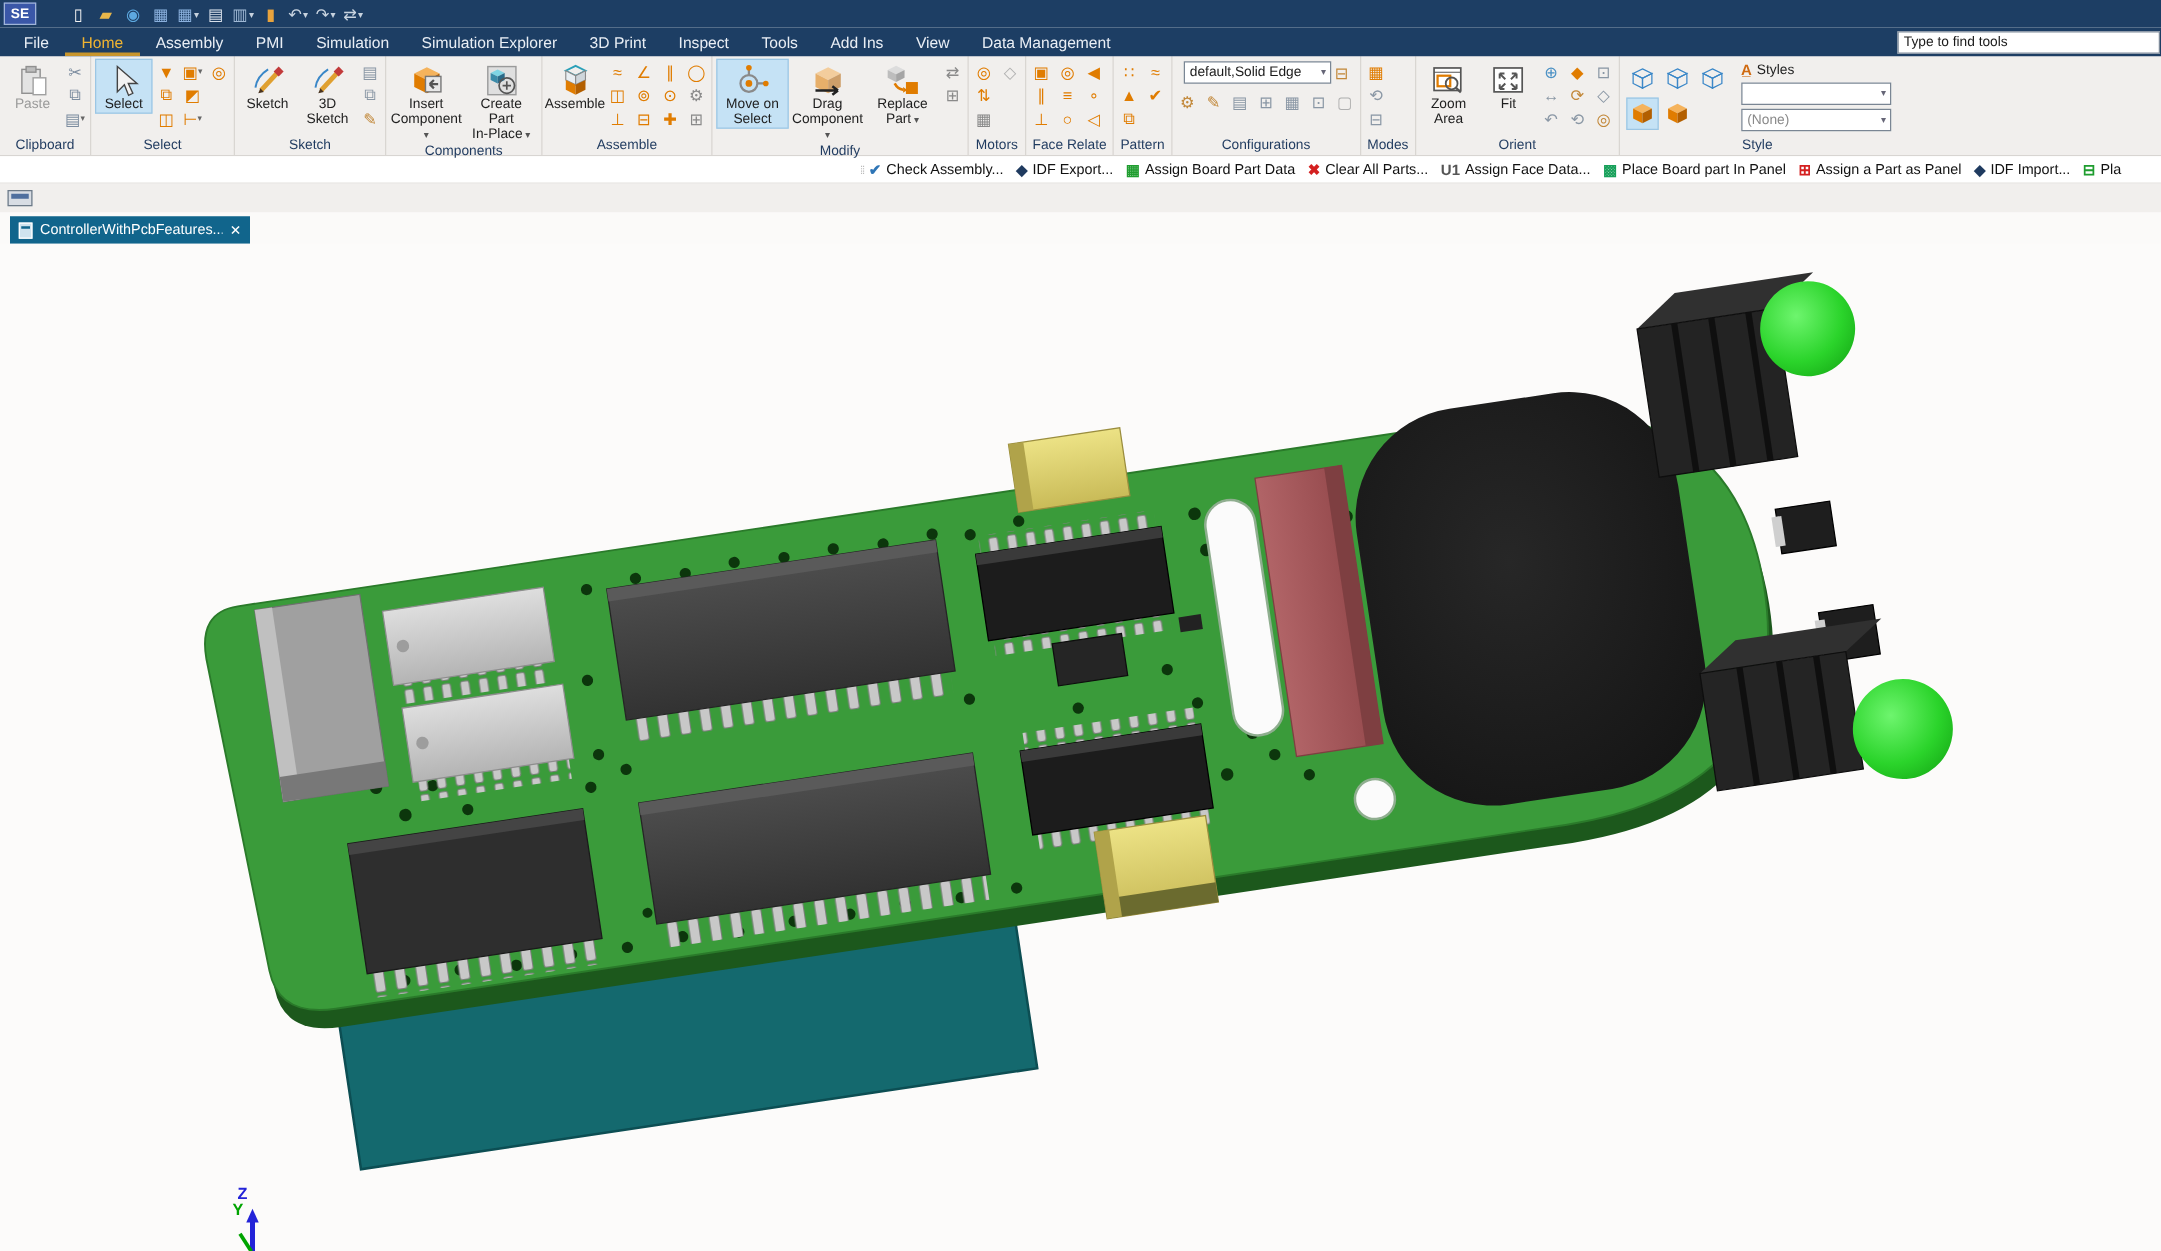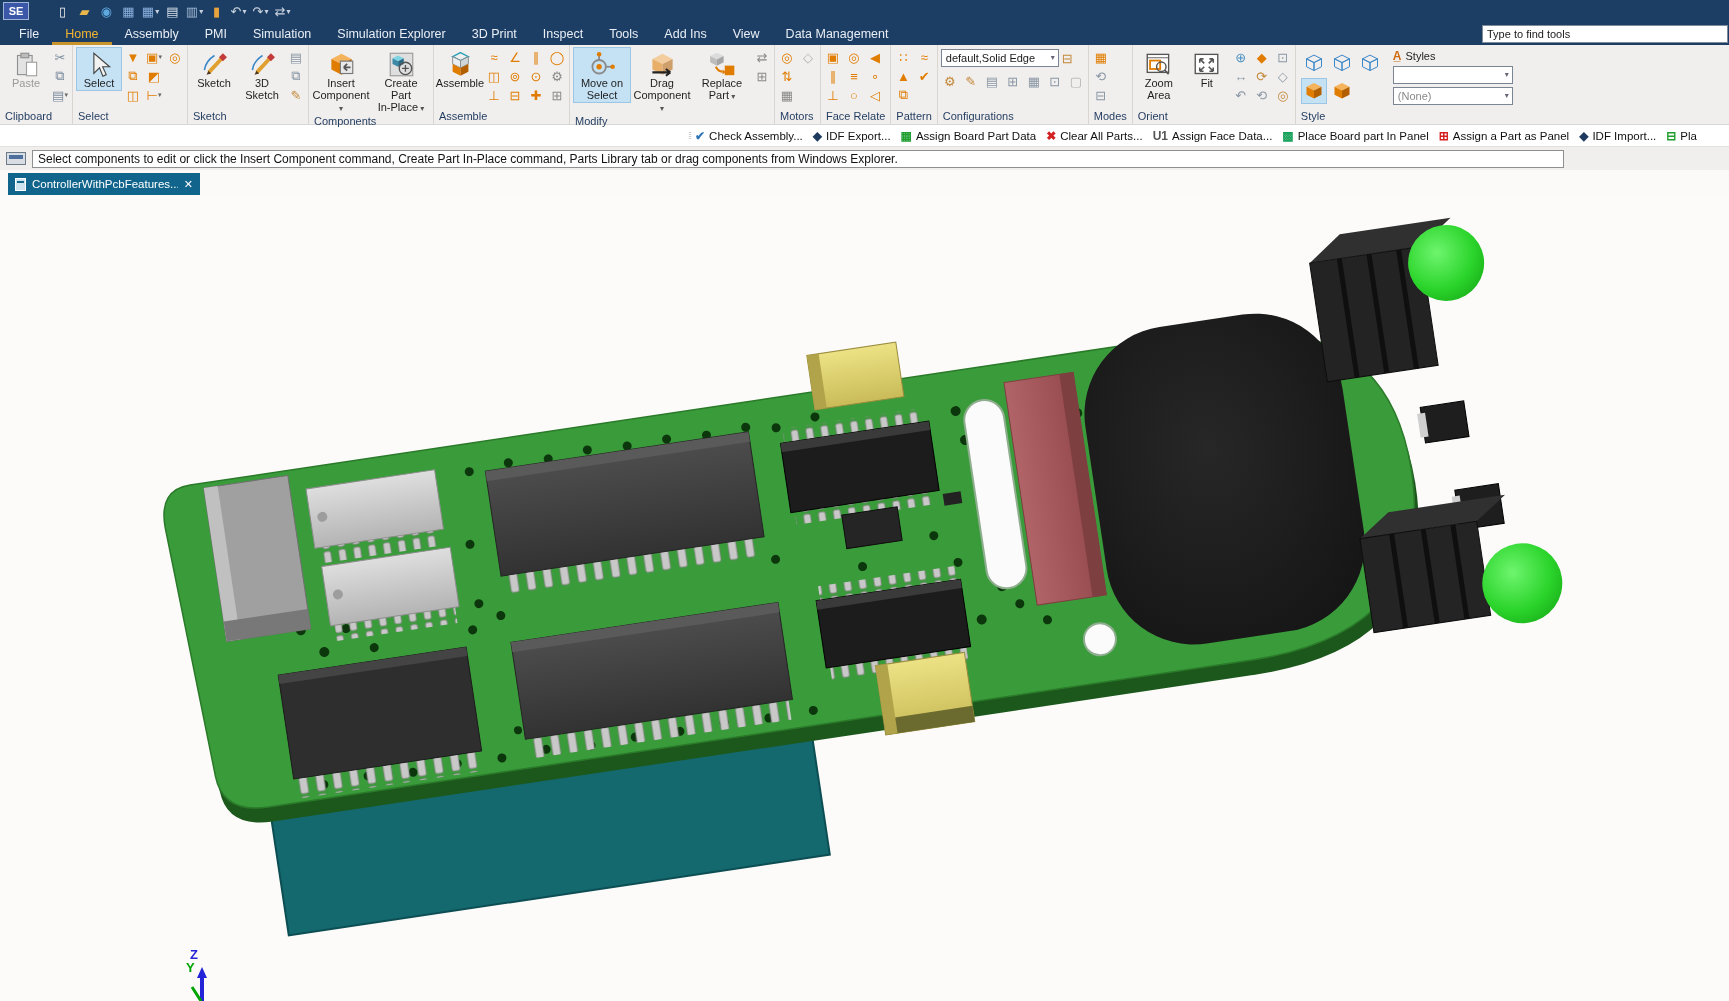--- a/index.html
+++ b/index.html
@@ -13,28 +13,28 @@
   .qa { display:flex; align-items:center; gap:7px; margin-left:26px; }
   .qa .sicon { width:15px; height:16px; font-size:13px; display:inline-flex; align-items:center; justify-content:center; }
   .qa .dd { font-size:8px; color:#c7d2de; margin-left:1px; }
   .title-text { position:absolute; left:0; right:0; text-align:center; color:#fff; font-size:12px; pointer-events:none; }
 
   
   .menubar { height:23px; background:#1d3e64; display:flex; align-items:stretch; position:relative; }
   .mtabs { display:flex; align-items:stretch; margin-left:6px; }
   .mtab { color:#e9eef5; font-size:12.5px; padding:4px 13px 3px; display:flex; align-items:center; cursor:default; }
   .mtab.active { color:#f0b431; box-shadow: inset 0 -3px 0 #c8952c; }
-  .findbox { position:absolute; right:1px; top:3px; width:246px; height:18px; background:#fff;
+  .findbox { position:absolute; right:1px; top:3px; width:210px; height:18px; background:#fff;
     border:1px solid #7e8b9a; font-size:11px; color:#1a1a1a; display:flex; align-items:center; padding:0 4px; }
 
   
   .ribbon { height:80px; background:#f1efed; display:flex; align-items:stretch; border-bottom:1px solid #d8d5d2; }
   .rgroup { display:flex; flex-direction:column; border-right:1px solid #d9d6d2; padding:2px 3px 0; }
   .rcontent { flex:1; display:flex; align-items:flex-start; gap:2px; }
-  .rlabel { text-align:left; font-size:11px; color:#1f3a5f; padding:0 2px 2px; white-space:nowrap; }
+  .rlabel { text-align:center; font-size:11px; color:#1f3a5f; padding:0 2px 2px; white-space:nowrap; }
   .lbtn { display:flex; flex-direction:column; align-items:center; width:58px; padding:2px 1px 0;
     font-size:11px; color:#1e1e1e; text-align:center; border:1px solid transparent; }
   .lbtn.narrow { width:46px; }
   .lbtn.active { background:#c5e2f5; border:1px solid #9cc6e4; }
   .lbtn.disabled .llabel { color:#9a9a9a; }
   .lic { height:28px; display:flex; align-items:center; justify-content:center; }
   .lic svg { width:27px; height:27px; }
   .llabel { line-height:1.08; white-space:pre-line; }
   .has-dd .llabel::after { content:" ▾"; font-size:8px; color:#555; }
   .sgrid { display:grid; grid-auto-flow:column; grid-template-rows:repeat(3,19px); gap:0 3px; margin-top:1px; }
@@ -402,21 +402,21 @@
           <span class="sicon" style="color: rgb(224, 124, 0);">▲</span>
           <span class="sicon" style="color: rgb(224, 124, 0);">⧉</span>
           <span class="sicon" style="color: rgb(224, 124, 0);">≈</span>
           <span class="sicon" style="color: rgb(224, 124, 0);">✔</span>
         </div>
       </div>
     <div class="rlabel">Pattern</div>
   </div>
 
   <div class="rgroup">
-    <div class="rcontent" style="flex-direction:column; align-items:flex-start; gap:4px;">
+    <div class="rcontent" style="flex-direction:column; align-items:center; gap:4px;">
       <div style="display:flex; gap:3px; align-items:center; margin-top:2px;">
         <div class="combo cfg-combo">default,Solid Edge</div>
         <span class="sicon" style="color:#c2883a; font-size:13px;">⊟</span>
       </div>
       <div class="sgrid" style="grid-template-rows:repeat(1,19px);">
           <span class="sicon" style="color: rgb(194, 136, 58);">⚙</span>
           <span class="sicon" style="color: rgb(194, 136, 58);">✎</span>
           <span class="sicon" style="color: rgb(138, 151, 165);">▤</span>
           <span class="sicon" style="color: rgb(138, 151, 165);">⊞</span>
           <span class="sicon" style="color: rgb(138, 151, 165);">▦</span>
@@ -551,21 +551,20 @@
       </span>
       <span class="pcb-item">
         <span class="pcb-ico" style="color: rgb(31, 157, 47);">⊟</span>
         <span>Pla</span>
       </span>
     </span>
 </div>
 
 <div class="promptbar">
   <span class="prompt-icon"></span>
-  <div class="prompt-box">Select components to edit or click the Insert Component command, Create Part In-Place command, Parts Library tab or drag components from Windows Explorer.</div>
 </div>
 
 <div class="tabbar">
   <div class="doctab">
     <span class="tab-doc-icon"></span>
     <span class="lbl">ControllerWithPcbFeatures...</span>
     <span class="tab-close">✕</span>
   </div>
 </div>
 

